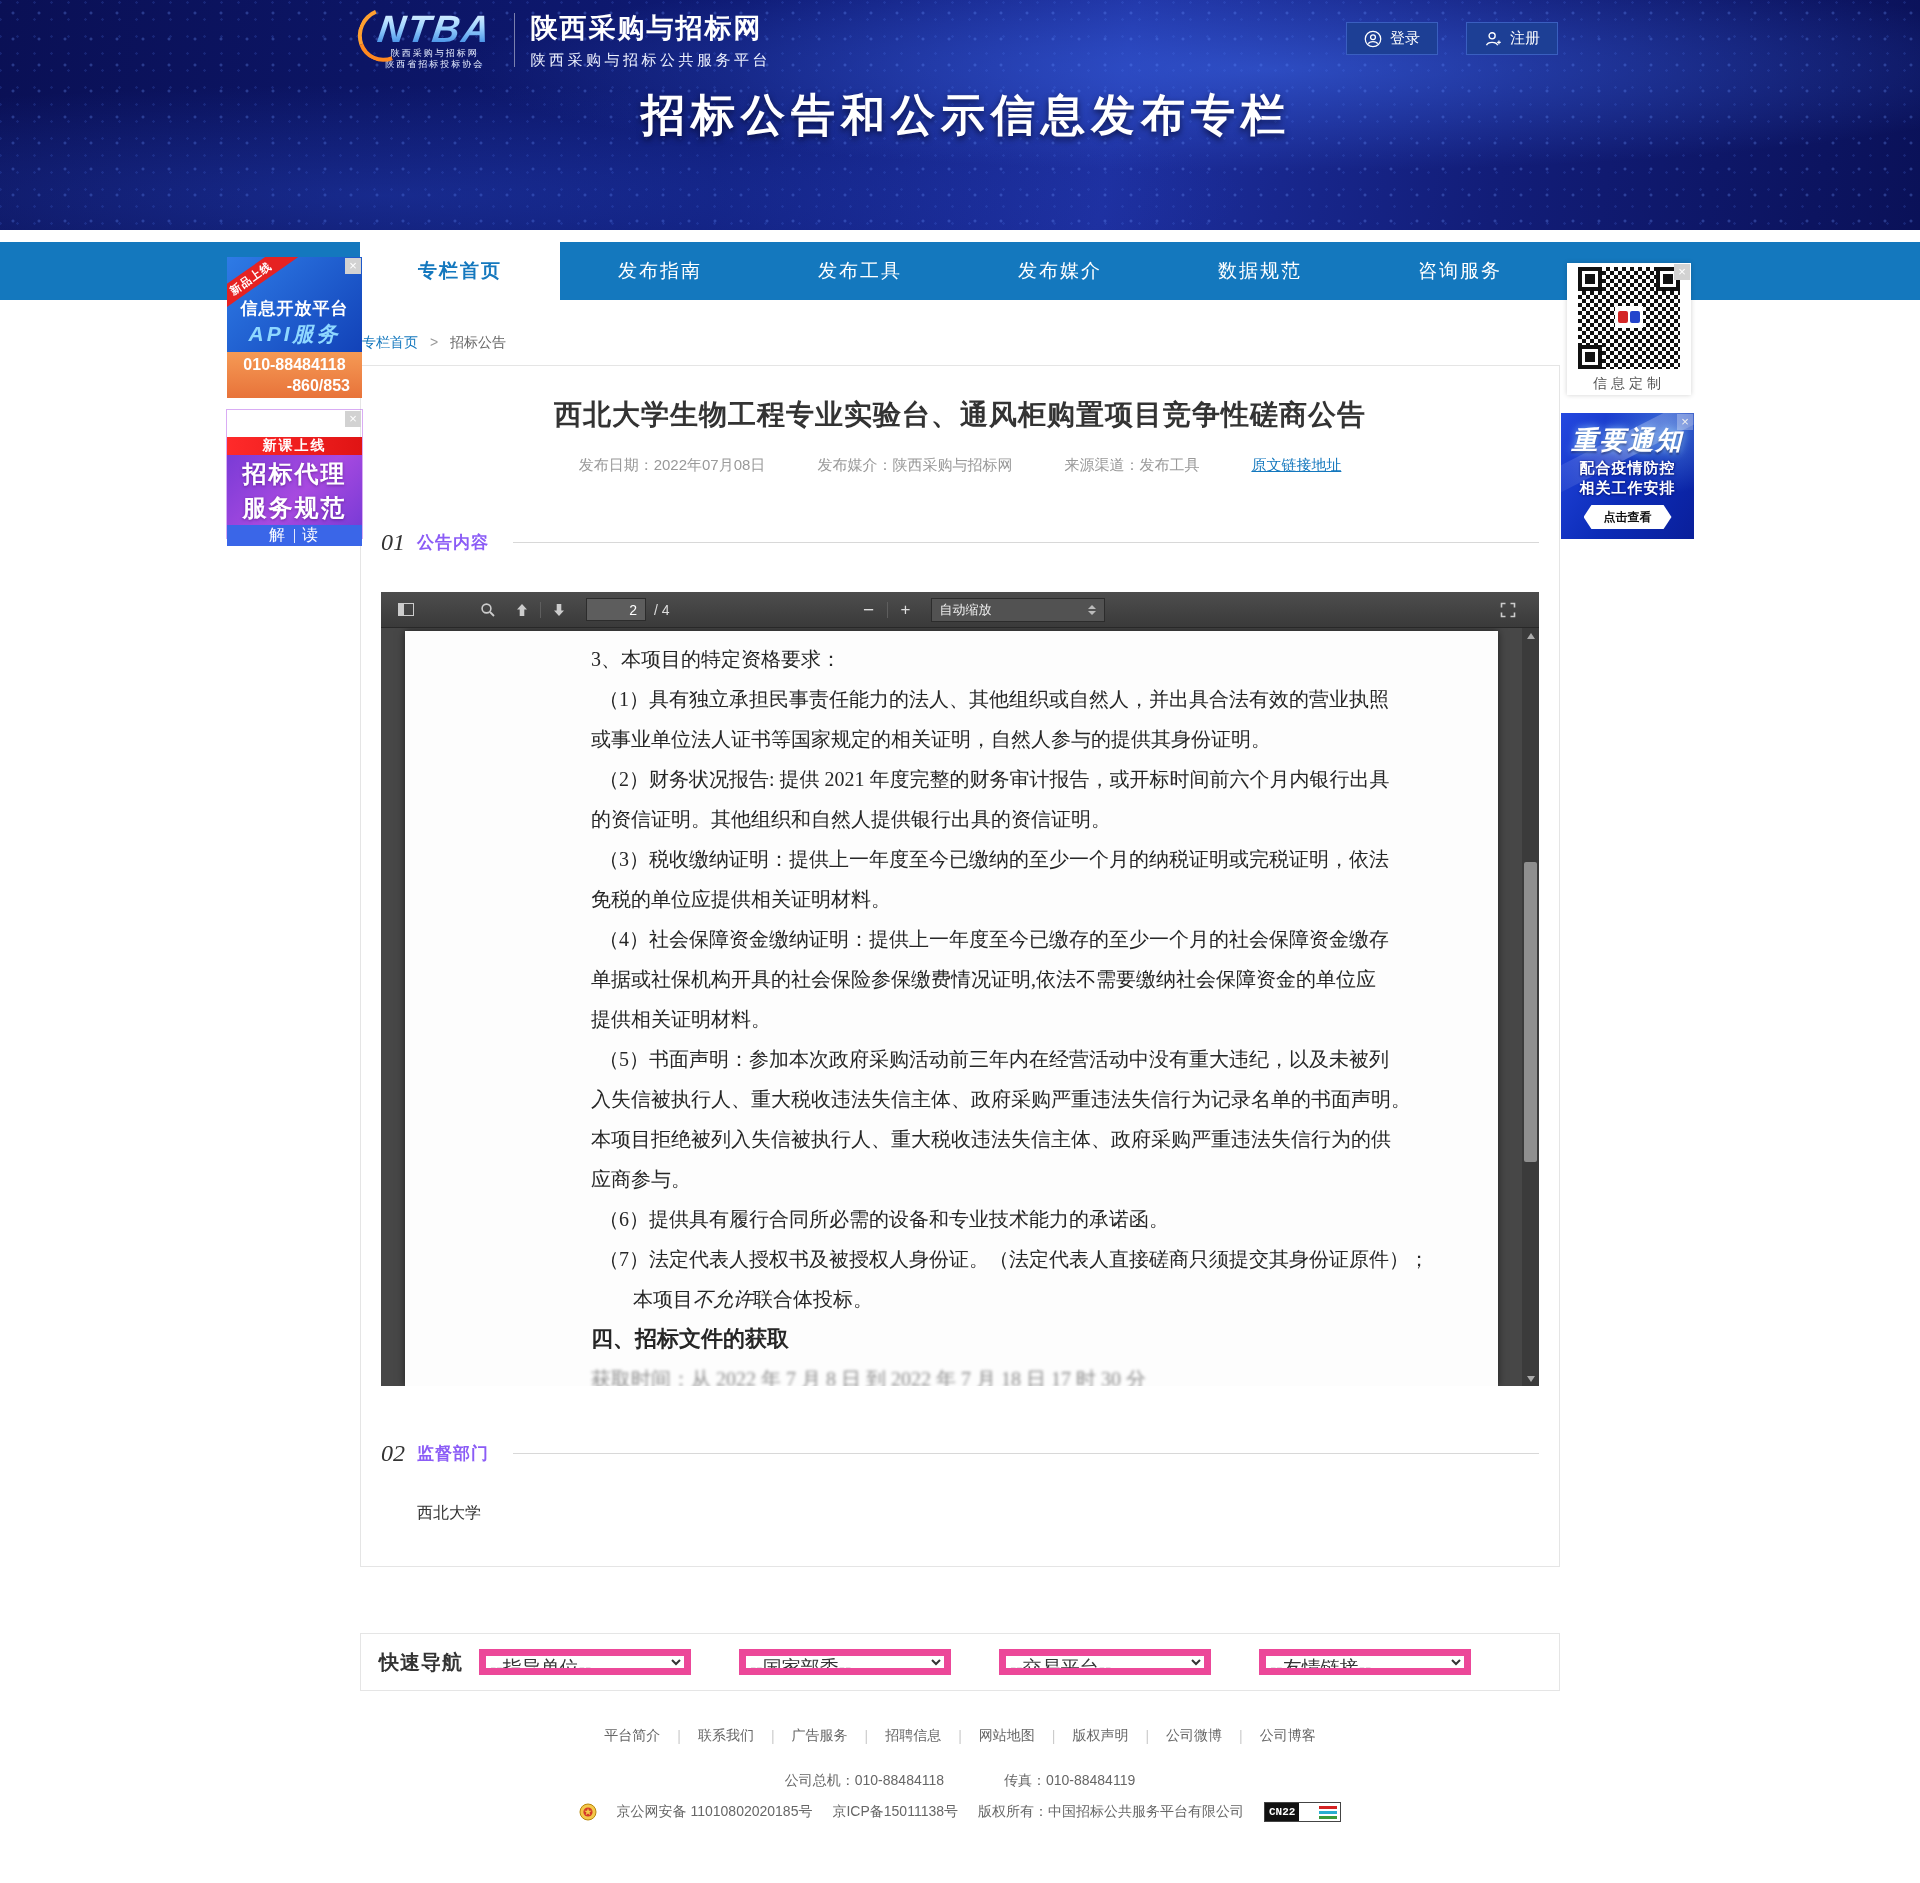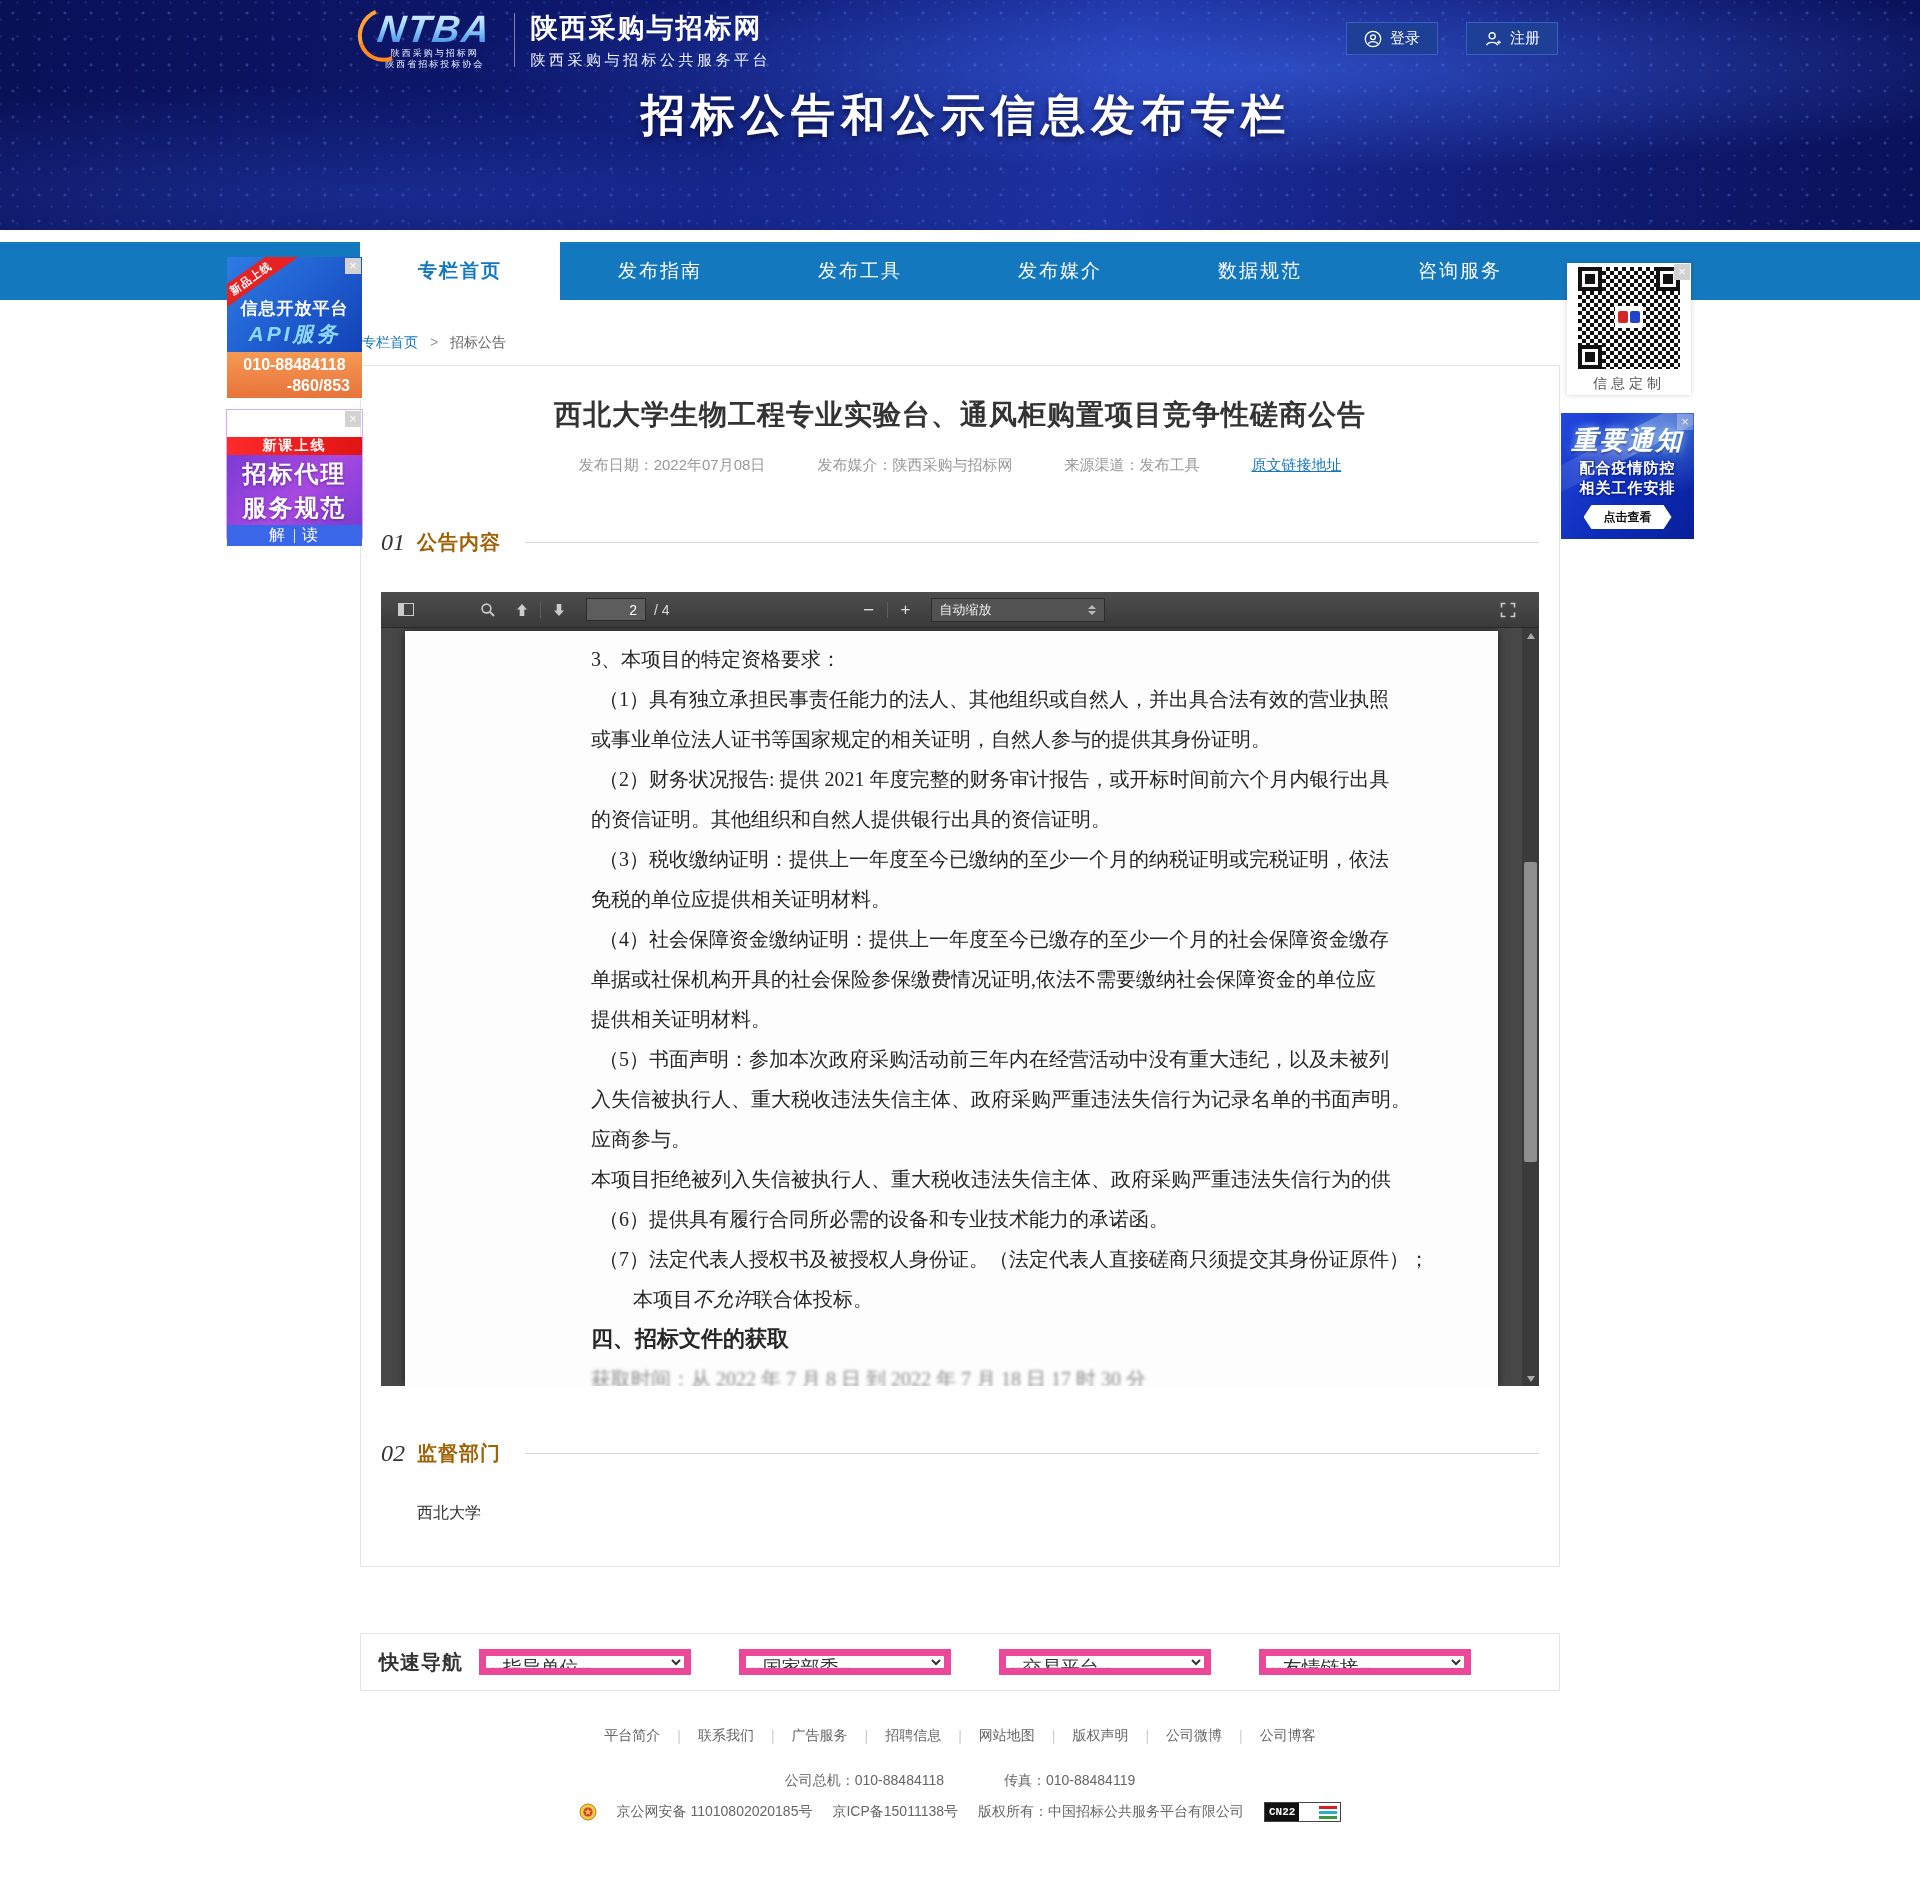--- a/index.html
+++ b/index.html
@@ -68,21 +68,21 @@
   .bc-sep { margin:0 8px; color:#999; }
   .bc-cur { color:#666; }
 
   .announce-box { border:1px solid #e5e5e5; padding:0 20px 42px; background:#fff; }
   .a-title { margin-top:30px; text-align:center; font-size:28px; font-weight:bold; color:#333; letter-spacing:1px; }
   .meta { margin-top:22px; display:flex; justify-content:center; gap:52px; font-size:15px; color:#999; }
   .meta .origin { color:#1478be; text-decoration:underline; cursor:pointer; }
 
   .sec-head { margin-top:54px; display:flex; align-items:center; }
   .sec-no { font-style:italic; font-size:24px; color:#333; font-family:"Liberation Serif", serif; }
-  .sec-title { font-size:20px; font-weight:bold; color:#a16207; margin-left:12px; letter-spacing:1px; }
+  .sec-title { font-size:17px; font-weight:bold; color:#8b5cf6; margin-left:12px; letter-spacing:1px; }
   .sec-line { flex:1; height:1px; background:#d8d8d8; margin-left:24px; }
 
   
   .pdf { margin-top:36px; height:794px; background:#474747; position:relative; }
   .pdf-toolbar { height:36px; background:linear-gradient(#4d4d4d,#3a3a3a); border-bottom:1px solid #282828;
     display:flex; align-items:center; padding:0 12px; position:relative; z-index:3; }
   .tbtn { width:26px; height:26px; display:flex; align-items:center; justify-content:center;
     color:#ddd; cursor:pointer; flex:none; }
   .tbtn.search { margin-left:56px; }
   .tbtn.up { margin-left:8px; }
@@ -331,22 +331,22 @@
               <div class="pdf-line">或事业单位法人证书等国家规定的相关证明，自然人参与的提供其身份证明。</div>
               <div class="pdf-line paren">（2）财务状况报告: 提供 2021 年度完整的财务审计报告，或开标时间前六个月内银行出具</div>
               <div class="pdf-line">的资信证明。其他组织和自然人提供银行出具的资信证明。</div>
               <div class="pdf-line paren">（3）税收缴纳证明：提供上一年度至今已缴纳的至少一个月的纳税证明或完税证明，依法</div>
               <div class="pdf-line">免税的单位应提供相关证明材料。</div>
               <div class="pdf-line paren">（4）社会保障资金缴纳证明：提供上一年度至今已缴存的至少一个月的社会保障资金缴存</div>
               <div class="pdf-line">单据或社保机构开具的社会保险参保缴费情况证明,依法不需要缴纳社会保障资金的单位应</div>
               <div class="pdf-line">提供相关证明材料。</div>
               <div class="pdf-line paren">（5）书面声明：参加本次政府采购活动前三年内在经营活动中没有重大违纪，以及未被列</div>
               <div class="pdf-line">入失信被执行人、重大税收违法失信主体、政府采购严重违法失信行为记录名单的书面声明。</div>
+              <div class="pdf-line">本项目拒绝被列入失信被执行人、重大税收违法失信主体、政府采购严重违法失信行为的供</div>
               <div class="pdf-line">应商参与。</div>
-              <div class="pdf-line">本项目拒绝被列入失信被执行人、重大税收违法失信主体、政府采购严重违法失信行为的供</div>
               <div class="pdf-line paren">（6）提供具有履行合同所必需的设备和专业技术能力的承诺函。</div>
               <div class="pdf-line paren">（7）法定代表人授权书及被授权人身份证。（法定代表人直接磋商只须提交其身份证原件）；</div>
               <div class="pdf-line indent2"><span>本项目</span><em>不允许</em><span>联合体投标。</span></div>
               <div class="pdf-line heading">四、招标文件的获取</div>
               <div class="pdf-line cut">获取时间：从 2022 年 7 月 8 日 到 2022 年 7 月 18 日 17 时 30 分</div>
             </div>
         </div>
         <div class="pdf-scroll">
           <div class="scroll-arrow up">
               <i></i>

